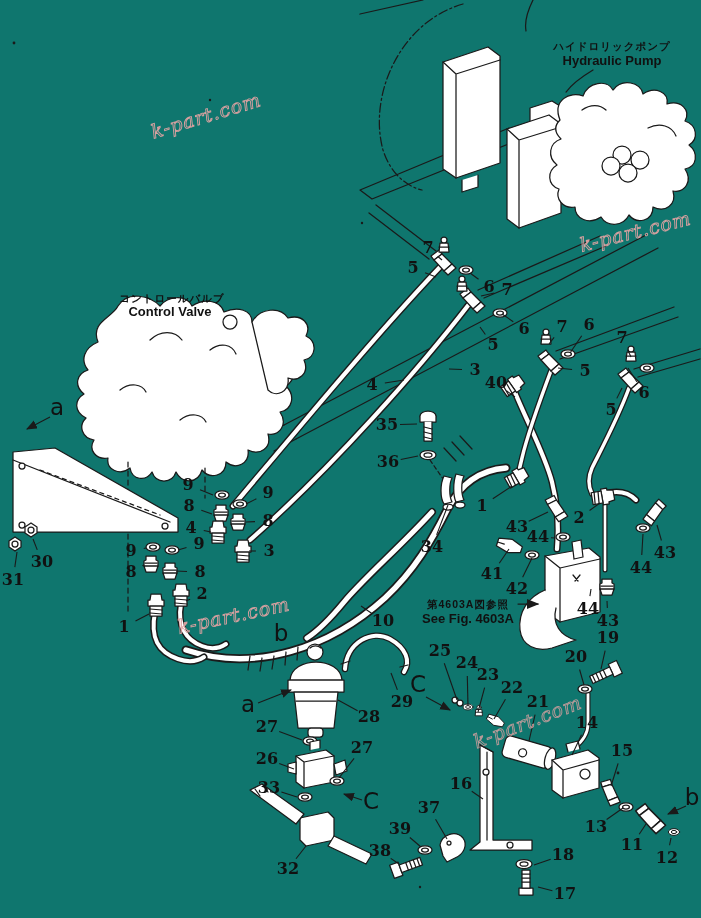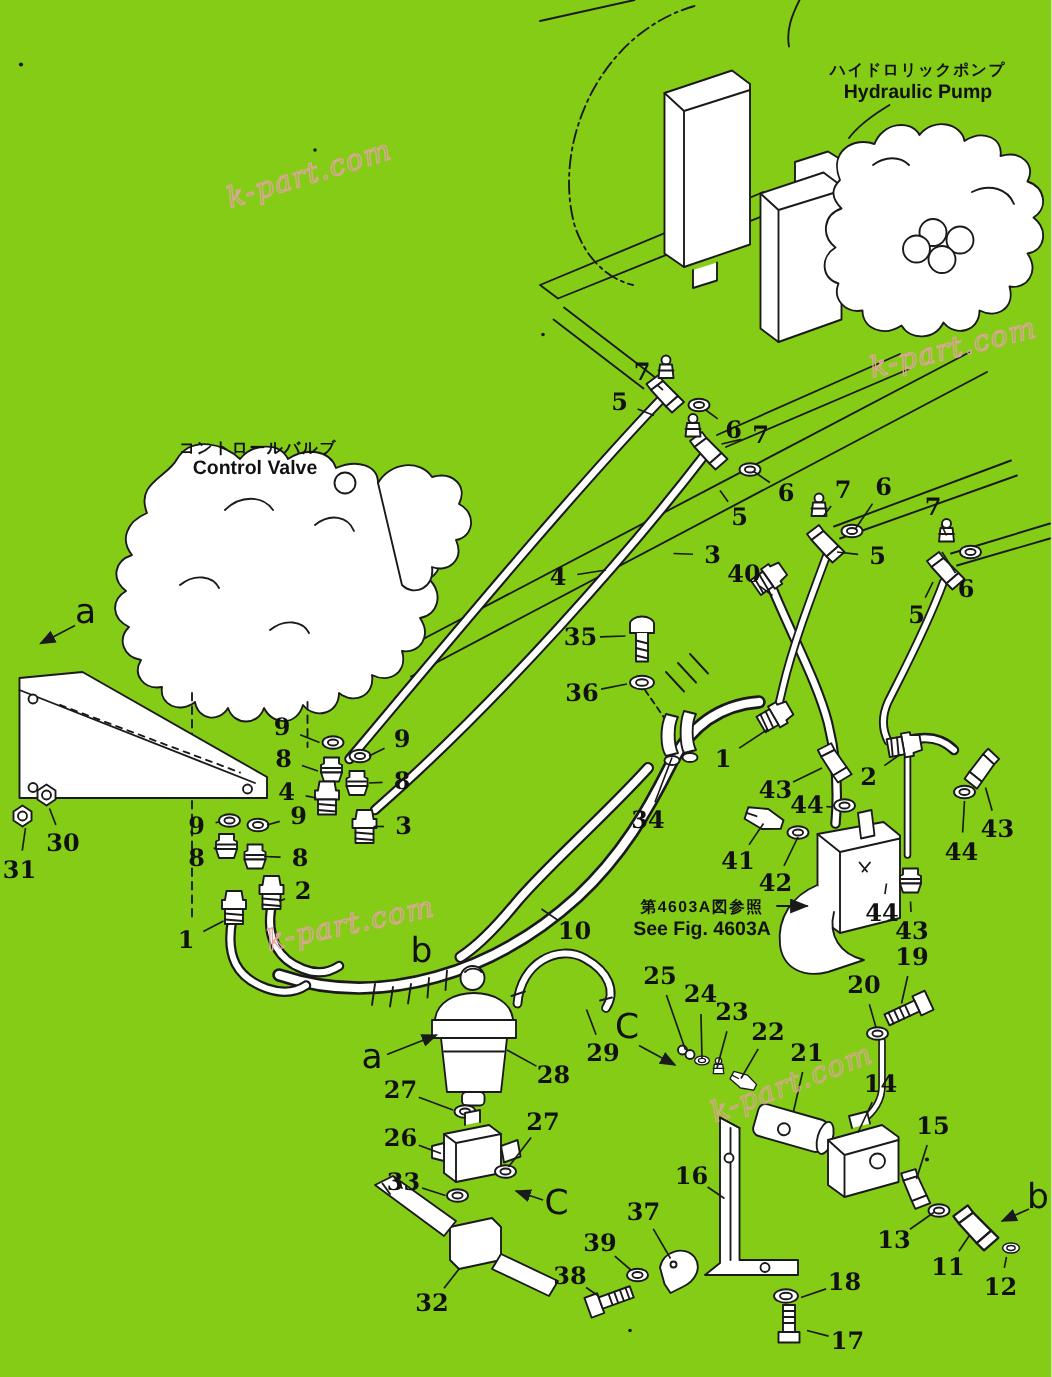--- a/index.html
+++ b/index.html
@@ -1,16 +1,16 @@
 <!DOCTYPE html>
 <html><head>
 <meta charset="utf-8">
 <style>
   html,body{margin:0;padding:0;background:#fff;}
-  #page{position:relative;width:701px;height:918px;background:#84cc16;overflow:hidden;}
+  #page{position:relative;width:701px;height:918px;background:#0f766e;overflow:hidden;}
   svg{display:block;}
   .lbl-jp{font:700 10.5px "Liberation Sans", sans-serif; fill:#111; letter-spacing:1px;}
   .lbl-en{font:700 13px "Liberation Sans", sans-serif; fill:#111;}
   .co{font:700 16px "DejaVu Serif", serif; fill:#111;}
   .vl{font:400 23px "DejaVu Sans", sans-serif; fill:#111;}
   .wm{font:italic 19px "DejaVu Serif", serif; letter-spacing:1px;}
   .art{stroke:#1a1a1a; stroke-width:1.25; fill:none; stroke-linecap:round; stroke-linejoin:round;}
   .w{fill:#ffffff;}
   .ld{stroke:#1a1a1a; stroke-width:1.1;}
 </style>

